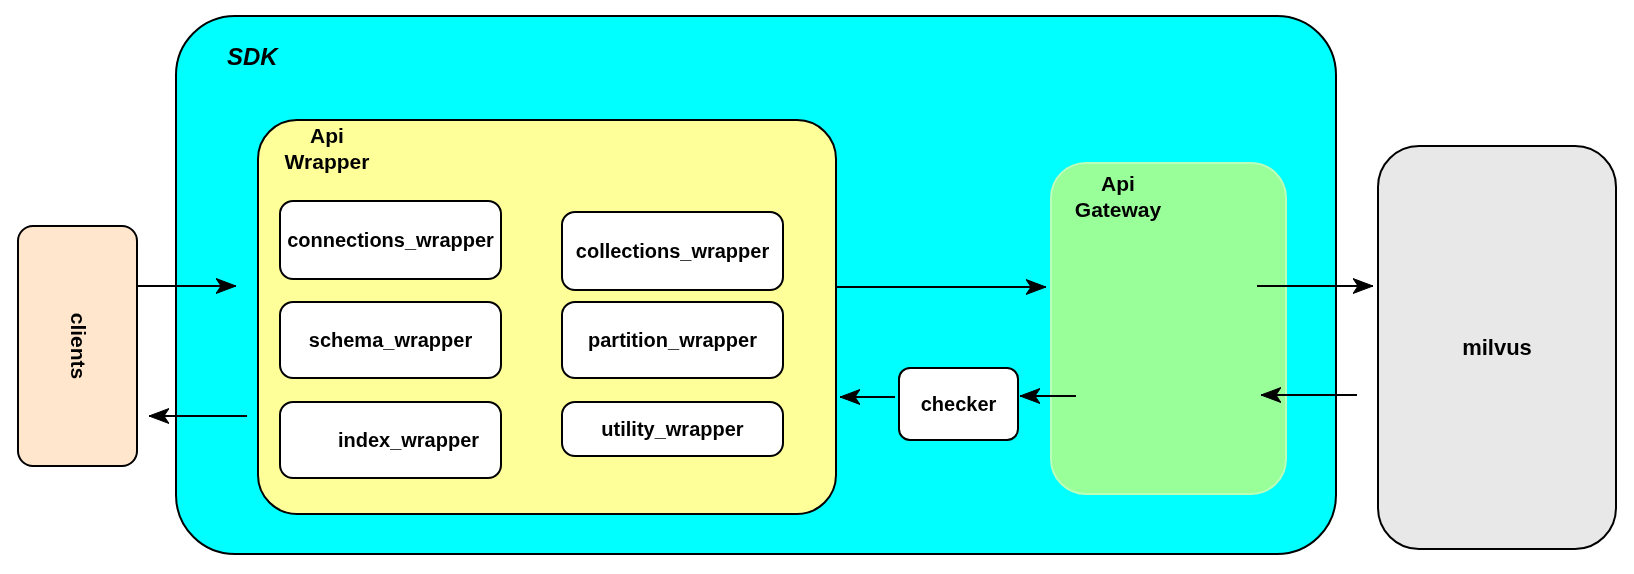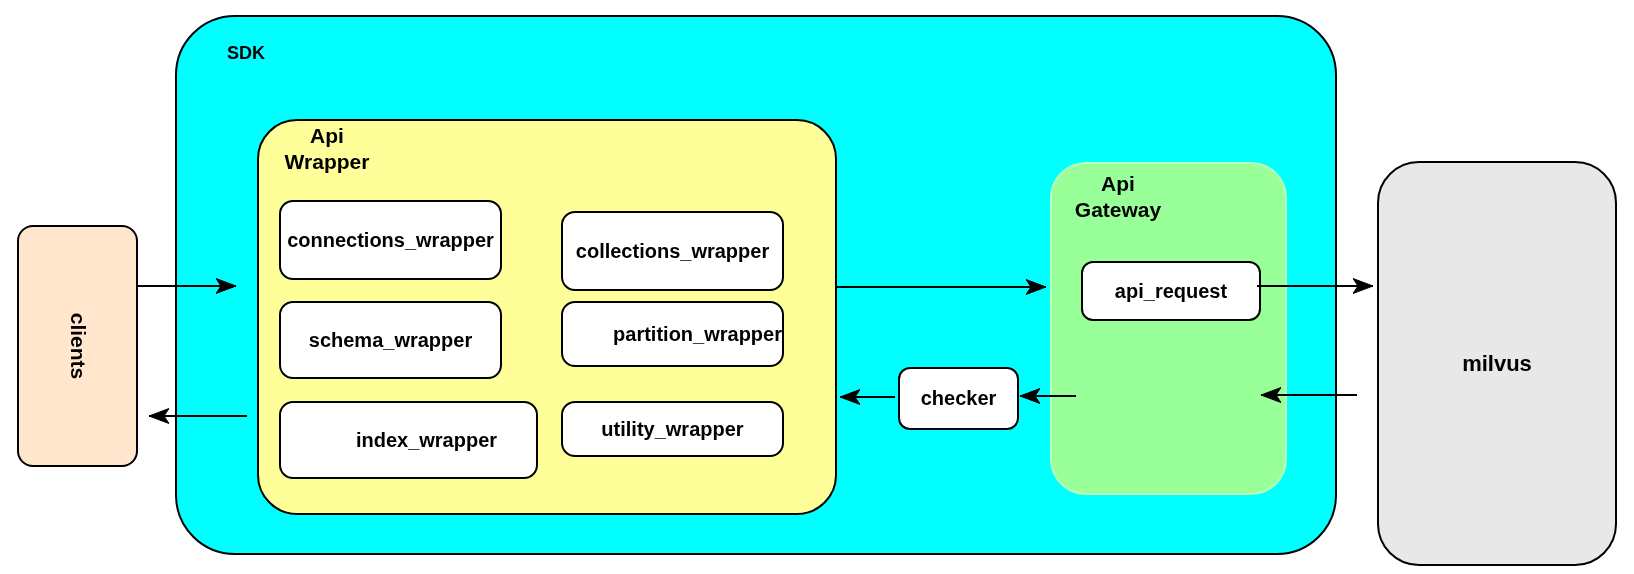--- a/index.html
+++ b/index.html
@@ -16,21 +16,21 @@
 
   
   .sdk {
     left: 175px; top: 15px; width: 1162px; height: 540px;
     background: #00ffff;
     border: 2px solid #000000;
     border-radius: 60px;
   }
   .sdk-label {
     position: absolute; left: 50px; top: 26px;
-    font-size: 18px; font-weight: bold;
+    font-size: 24px; font-weight: bold; font-style: italic;
   }
 
   
   .api-wrapper {
     position: absolute;
     left: 80px; top: 102px; width: 580px; height: 396px;
     background: #ffff99;
     border: 2px solid #000000;
     border-radius: 40px;
     box-sizing: border-box;
@@ -49,27 +49,27 @@
     border-radius: 14px;
     display: flex; align-items: center; justify-content: center;
     font-size: 20px;
     box-sizing: border-box;
     white-space: nowrap;
     font-weight: bold;
   }
   .aw-c1r1 { left: 20px;  top: 79px;  width: 223px; height: 80px; }
   .aw-c2r1 { left: 302px; top: 90px;  width: 223px; height: 80px; }
   .aw-c1r2 { left: 20px;  top: 180px; width: 223px; height: 78px; text-align: center; }
-  .aw-c2r2 { left: 302px; top: 180px; width: 223px; height: 66px; justify-content: flex-end; }
-  .aw-c1r3 { left: 20px;  top: 280px; width: 259px; height: 78px; padding-left: 36px; }
+  .aw-c2r2 { left: 302px; top: 180px; width: 223px; height: 78px; }
+  .aw-c1r3 { left: 20px;  top: 280px; width: 223px; height: 78px; padding-left: 36px; }
   .aw-c2r3 { left: 302px; top: 280px; width: 223px; height: 56px; }
 
   
   .checker {
-    left: 721px; top: 350px; width: 121px; height: 63px;
+    left: 721px; top: 350px; width: 121px; height: 74px;
     border-radius: 12px;
   }
 
   
   .api-gateway {
     position: absolute;
     left: 873px; top: 145px; width: 237px; height: 333px;
     background: #99ff99;
     border: 2px solid #b9ffb9;
     border-radius: 36px;
@@ -83,21 +83,21 @@
   .ag-request  { left: 29px; top: 97px;  width: 180px; height: 60px; border-radius: 12px; }
   .ag-response { left: 29px; top: 208px; width: 180px; height: 60px; border-radius: 12px; }
 
   
   .milvus {
     left: 1377px; top: 145px; width: 240px; height: 405px;
     background: #e8e8e8;
     border: 2px solid #000000;
     border-radius: 42px;
     display: flex; align-items: center; justify-content: center;
-    font-size: 22px; font-weight: bold; margin-top: 16px;
+    font-size: 22px; font-weight: bold;
   }
 
   
   .clients {
     left: 17px; top: 225px; width: 121px; height: 242px;
     background: #ffe6cc;
     border: 2px solid #000000;
     border-radius: 16px;
   }
   .clients-rot {
@@ -151,23 +151,20 @@
 
     <div class="white-box checker">
       <span>checker</span>
     </div>
 
     <div class="api-gateway">
       <div class="ag-label">
         <div>Api</div>
         <div>Gateway</div>
       </div>
-      <div class="white-box ag-request">
-        <span>api_request</span>
-      </div>
     </div>
   </div>
 
   <div class="node clients">
     <div class="clients-rot">clients</div>
   </div>
 
   <div class="node milvus">
     <span>milvus</span>
   </div>

